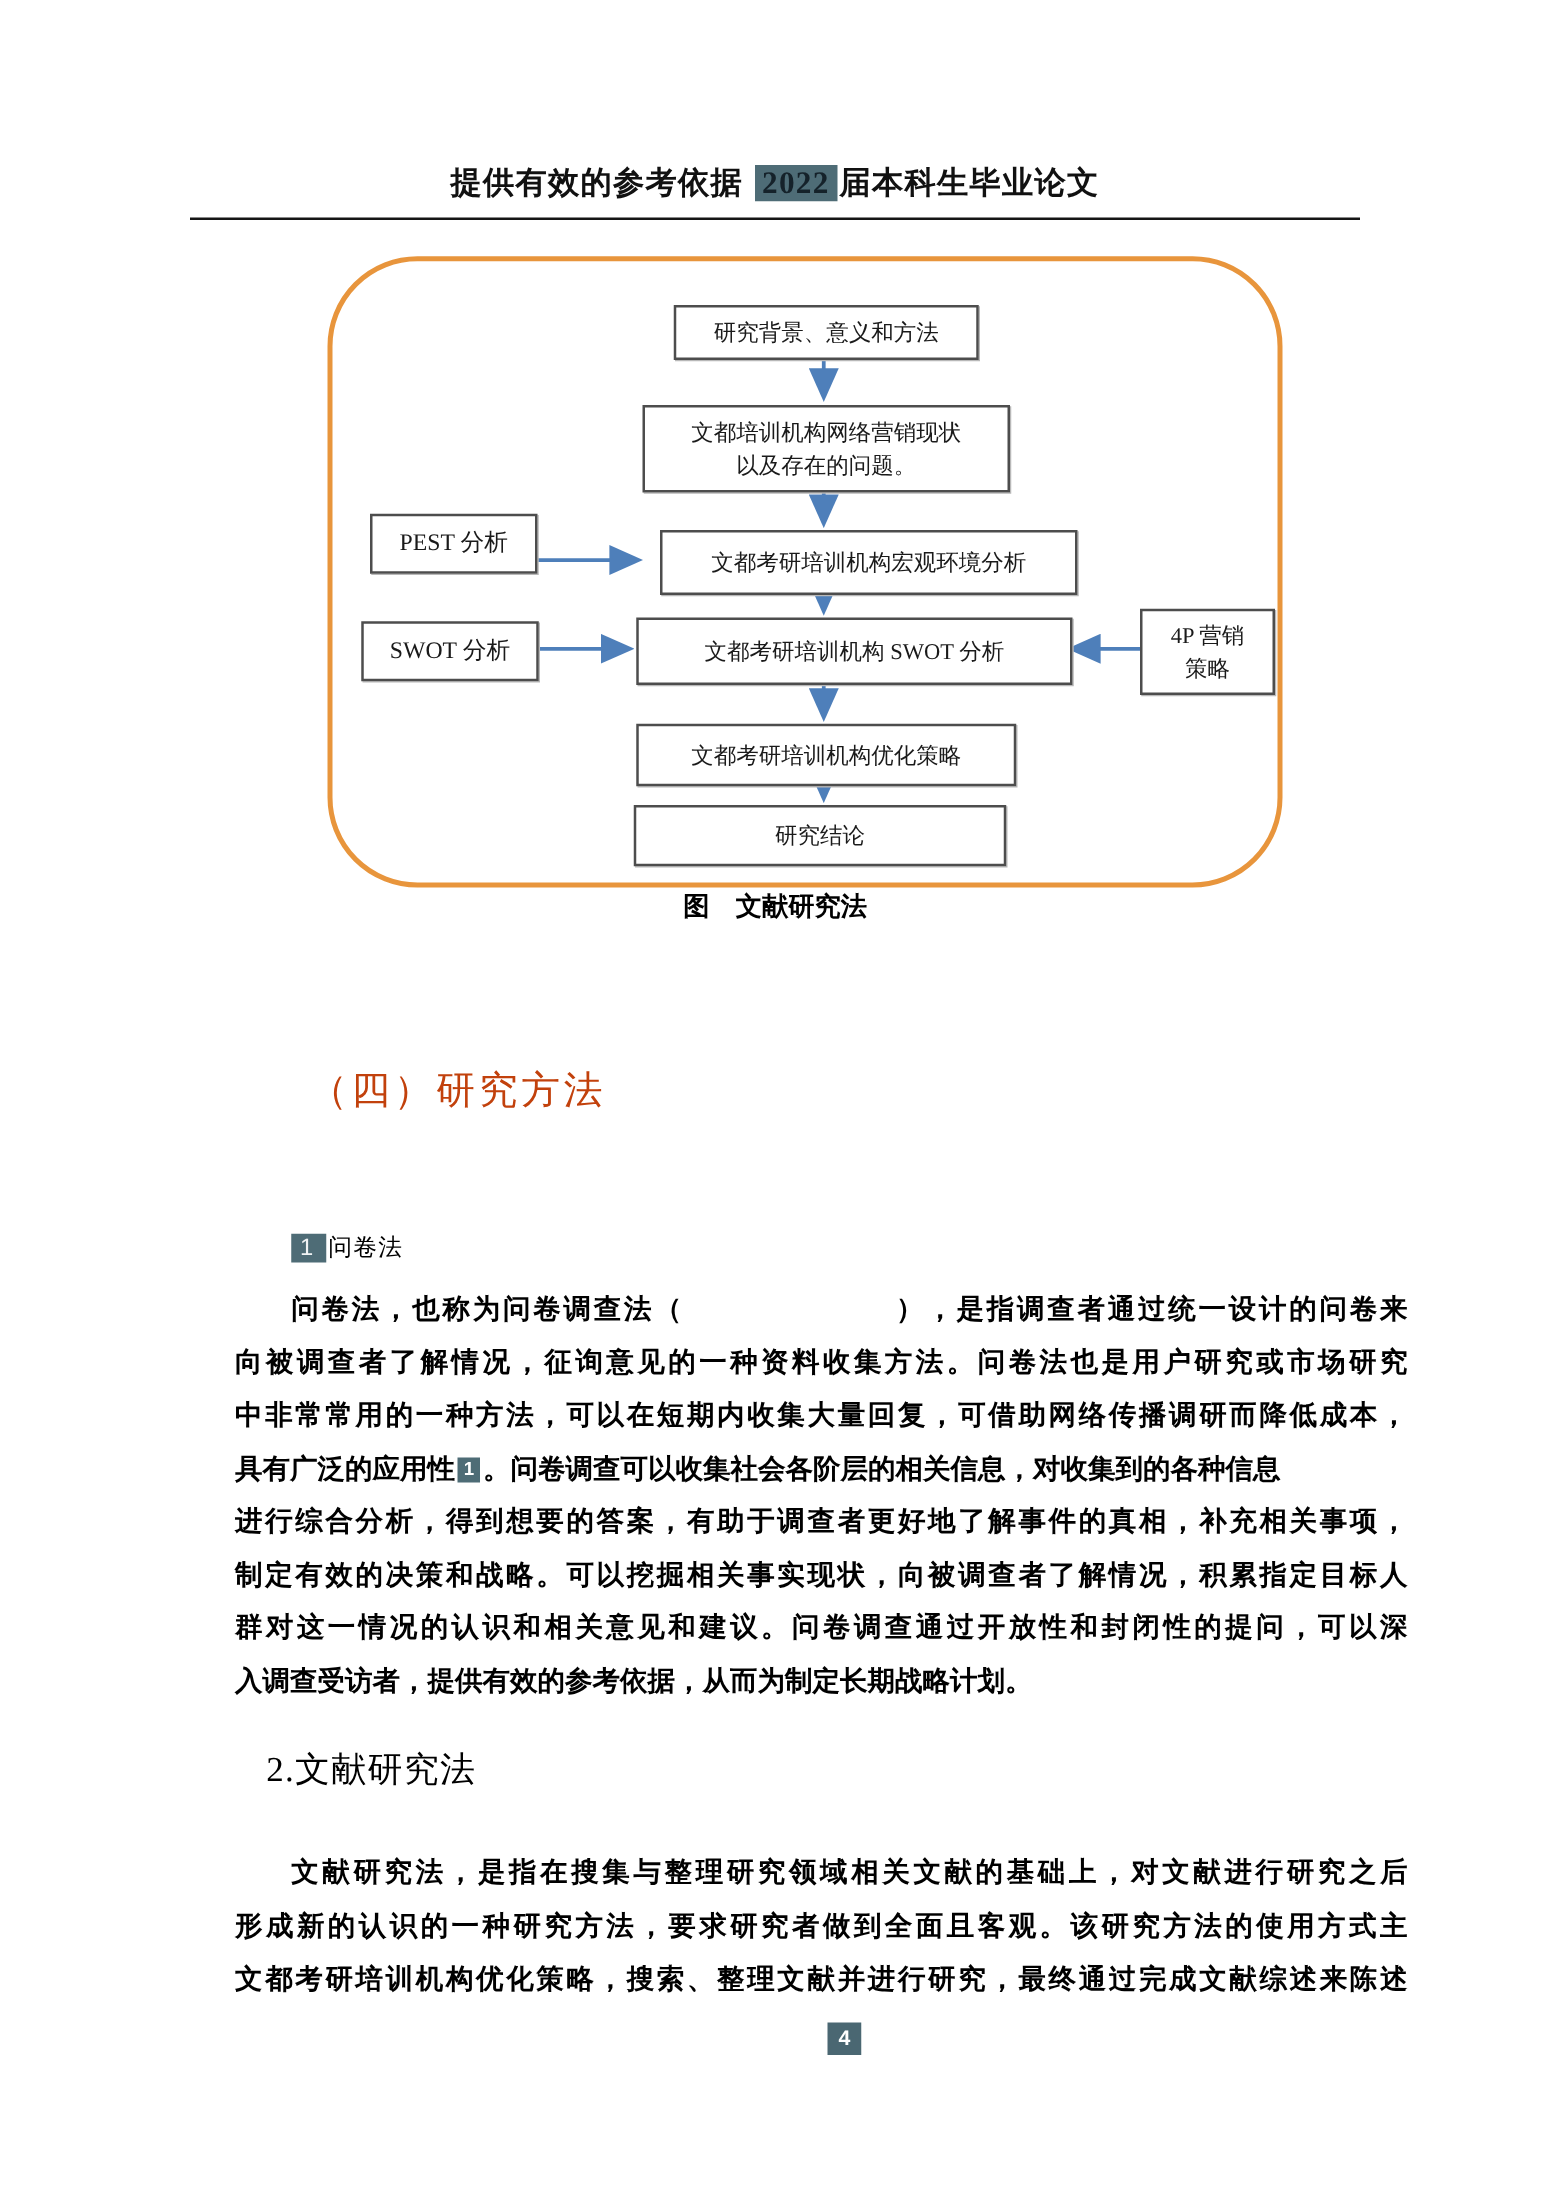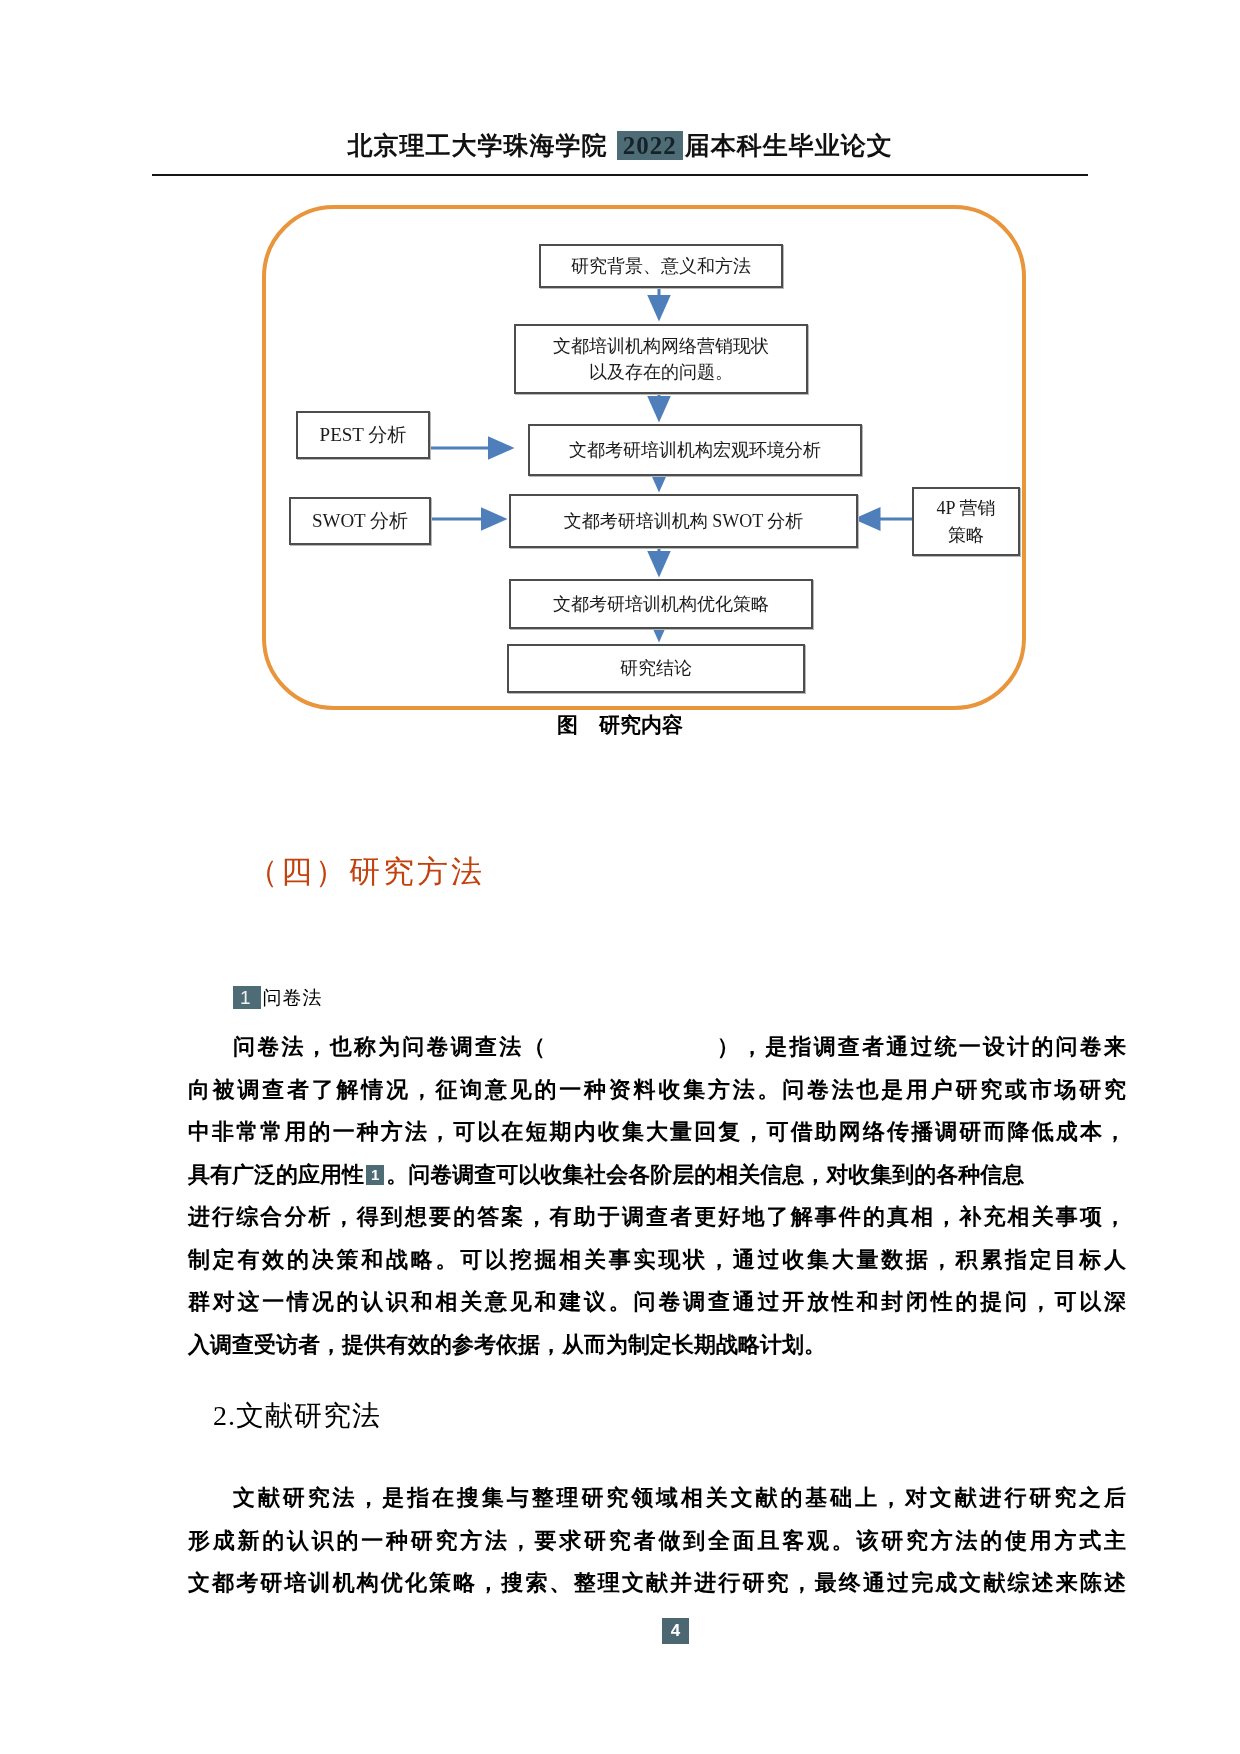--- a/index.html
+++ b/index.html
@@ -68,21 +68,21 @@
     color:#fff; font-size:17px; font-weight:700;
     display:flex; align-items:center; justify-content:center;
   }
 </style>
 </head>
 <body>
 
 <div class="page">
 
   <div class="abs doc-header">
-    <span>北京理工大学珠海学院 </span><span class="year-hl">2022</span><span>届本科生毕业论文</span>
+    <span>提供有效的参考依据 </span><span class="year-hl">2022</span><span>届本科生毕业论文</span>
   </div>
   <div class="abs header-rule"></div>
 
   <div class="abs frame">
 
     <svg class="arrows" viewBox="0 0 756 497">
       <defs>
         <marker id="ah" markerWidth="9" markerHeight="8" refX="7.5" refY="4" orient="auto">
           <path d="M0,0 L9,4 L0,8 z" fill="#4E7FBA"></path>
         </marker>
@@ -129,35 +129,35 @@
 
     <div class="node" style="left:243px; top:370px; width:300px; height:46px;">
       <span>文都考研培训机构优化策略</span>
     </div>
 
     <div class="node" style="left:241px; top:435px; width:294px; height:45px;">
       <span>研究结论</span>
     </div>
   </div>
 
-  <div class="abs fig-caption">图　研究内容</div>
+  <div class="abs fig-caption">图　文献研究法</div>
 
   <div class="abs h-method">（四）研究方法</div>
 
   <div class="abs h-questionnaire">
     <span class="num-hl">1</span><span>问卷法</span>
   </div>
 
   <div class="abs para p-questionnaire">
     <div class="pline j indent">问卷法，也称为问卷调查法（　　　　　　　），是指调查者通过统一设计的问卷来</div>
     <div class="pline j">向被调查者了解情况，征询意见的一种资料收集方法。问卷法也是用户研究或市场研究</div>
     <div class="pline j">中非常常用的一种方法，可以在短期内收集大量回复，可借助网络传播调研而降低成本，</div>
     <div class="pline"><span>具有广泛的应用性</span><span class="cite">1</span><span>。问卷调查可以收集社会各阶层的相关信息，对收集到的各种信息</span></div>
     <div class="pline j">进行综合分析，得到想要的答案，有助于调查者更好地了解事件的真相，补充相关事项，</div>
-    <div class="pline j">制定有效的决策和战略。可以挖掘相关事实现状，通过收集大量数据，积累指定目标人</div>
+    <div class="pline j">制定有效的决策和战略。可以挖掘相关事实现状，向被调查者了解情况，积累指定目标人</div>
     <div class="pline j">群对这一情况的认识和相关意见和建议。问卷调查通过开放性和封闭性的提问，可以深</div>
     <div class="pline">入调查受访者，提供有效的参考依据，从而为制定长期战略计划。</div>
   </div>
 
   <div class="abs h-literature">2.文献研究法</div>
 
   <div class="abs para p-literature">
     <div class="pline j indent">文献研究法，是指在搜集与整理研究领域相关文献的基础上，对文献进行研究之后</div>
     <div class="pline j">形成新的认识的一种研究方法，要求研究者做到全面且客观。该研究方法的使用方式主</div>
     <div class="pline j">文都考研培训机构优化策略，搜索、整理文献并进行研究，最终通过完成文献综述来陈述</div>

